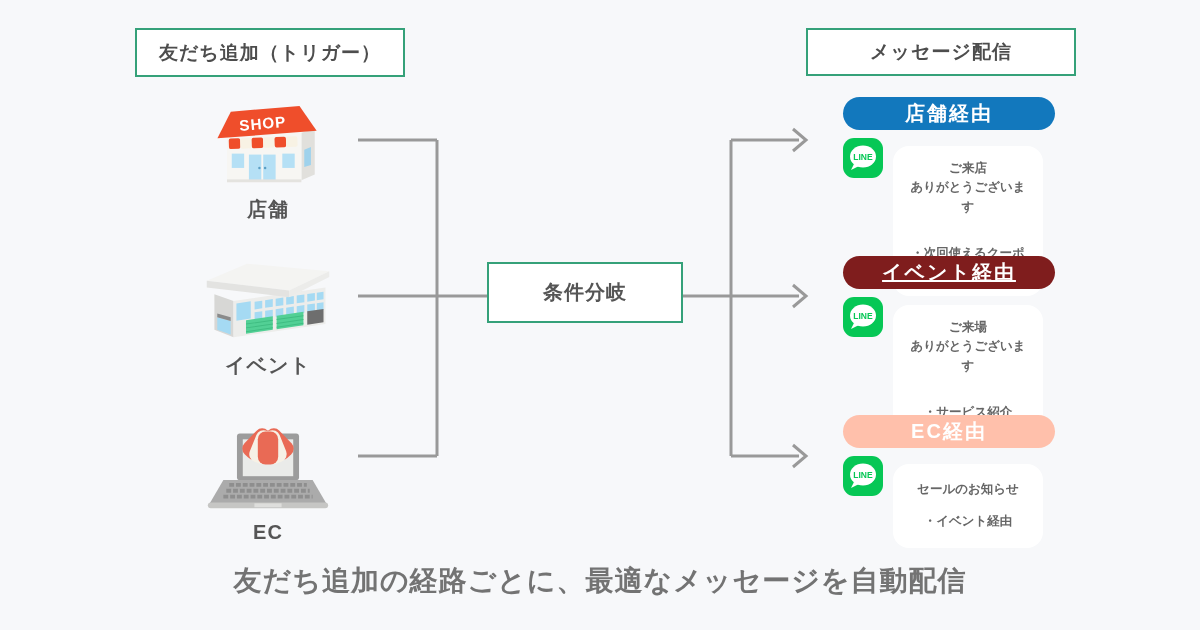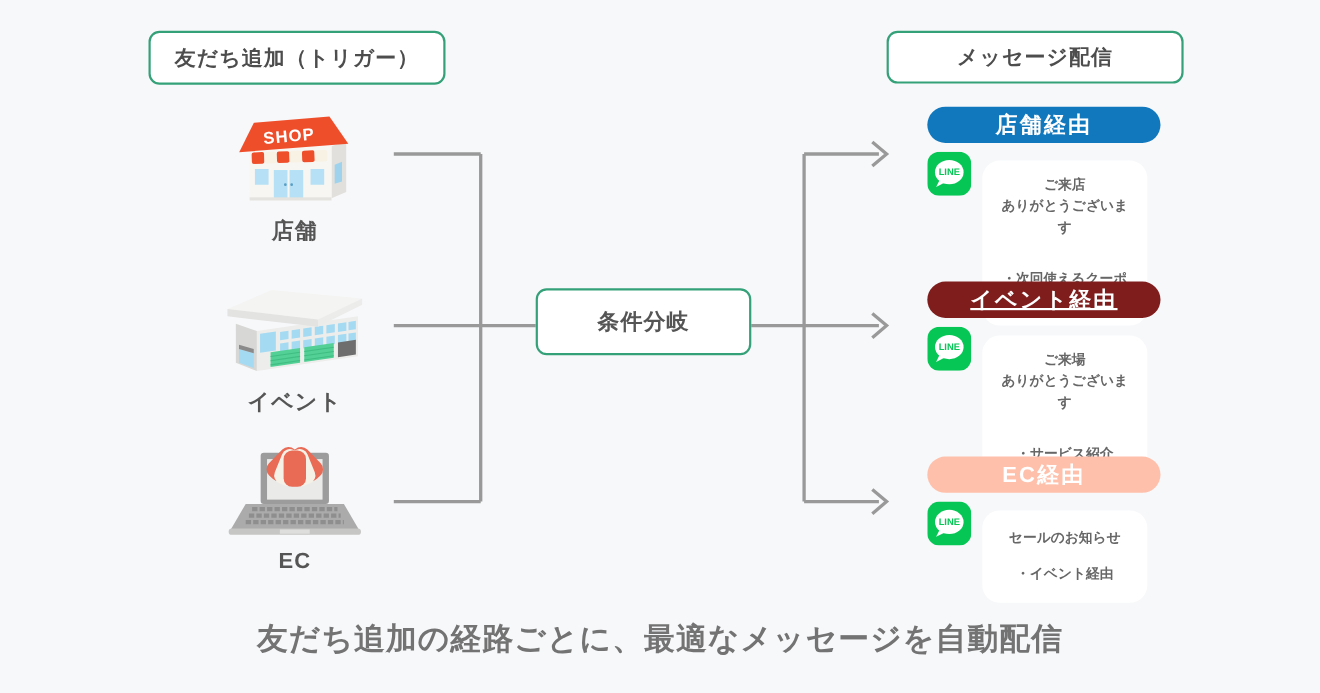--- a/index.html
+++ b/index.html
@@ -5,33 +5,33 @@
   html,body { margin:0; padding:0; }
   .canvas {
     position:relative; width:1200px; height:630px;
     background:#f7f8fa; overflow:hidden;
     font-family:"Liberation Sans","DejaVu Sans",sans-serif;
   }
   .connectors { position:absolute; left:0; top:0; width:1200px; height:630px; pointer-events:none; }
 
   .flow-box {
     position:absolute; box-sizing:border-box;
-    background:#ffffff; border:2px solid #35a179; border-radius:10px;
+    background:#ffffff; border:2px solid #35a179; border-radius:0;
     display:flex; align-items:center; justify-content:center;
     font-weight:700; color:#4d4d4d; letter-spacing:1px;
   }
   .trigger-box  { left:135px; top:28px;  width:270px; height:49px; font-size:19px; }
   .delivery-box { left:806px; top:28px;  width:270px; height:48px; font-size:19px; }
   .condition-box{ left:487px; top:262px; width:196px; height:61px; font-size:20px; color:#555; }
 
   .source { position:absolute; left:193px; width:150px; text-align:center; }
   .source svg { display:block; margin:0 auto; }
   .source-shop  { top:102px; }
   .source-event { top:254px; }
-  .source-ec    { top:396px; }
+  .source-ec    { top:418px; }
   .source-label { margin-top:6px; font-size:20px; font-weight:700; color:#555; letter-spacing:1px; }
 
   .route { position:absolute; left:843px; width:212px;text-align:center; }
   .route-store { top:97px; }
   .route-event { top:256px; }
   .route-ec    { top:415px; }
   .badge {
     height:33px; border-radius:17px; display:flex; align-items:center; justify-content:center;
     color:#fff; font-size:20px; font-weight:700; letter-spacing:2px;
   }

